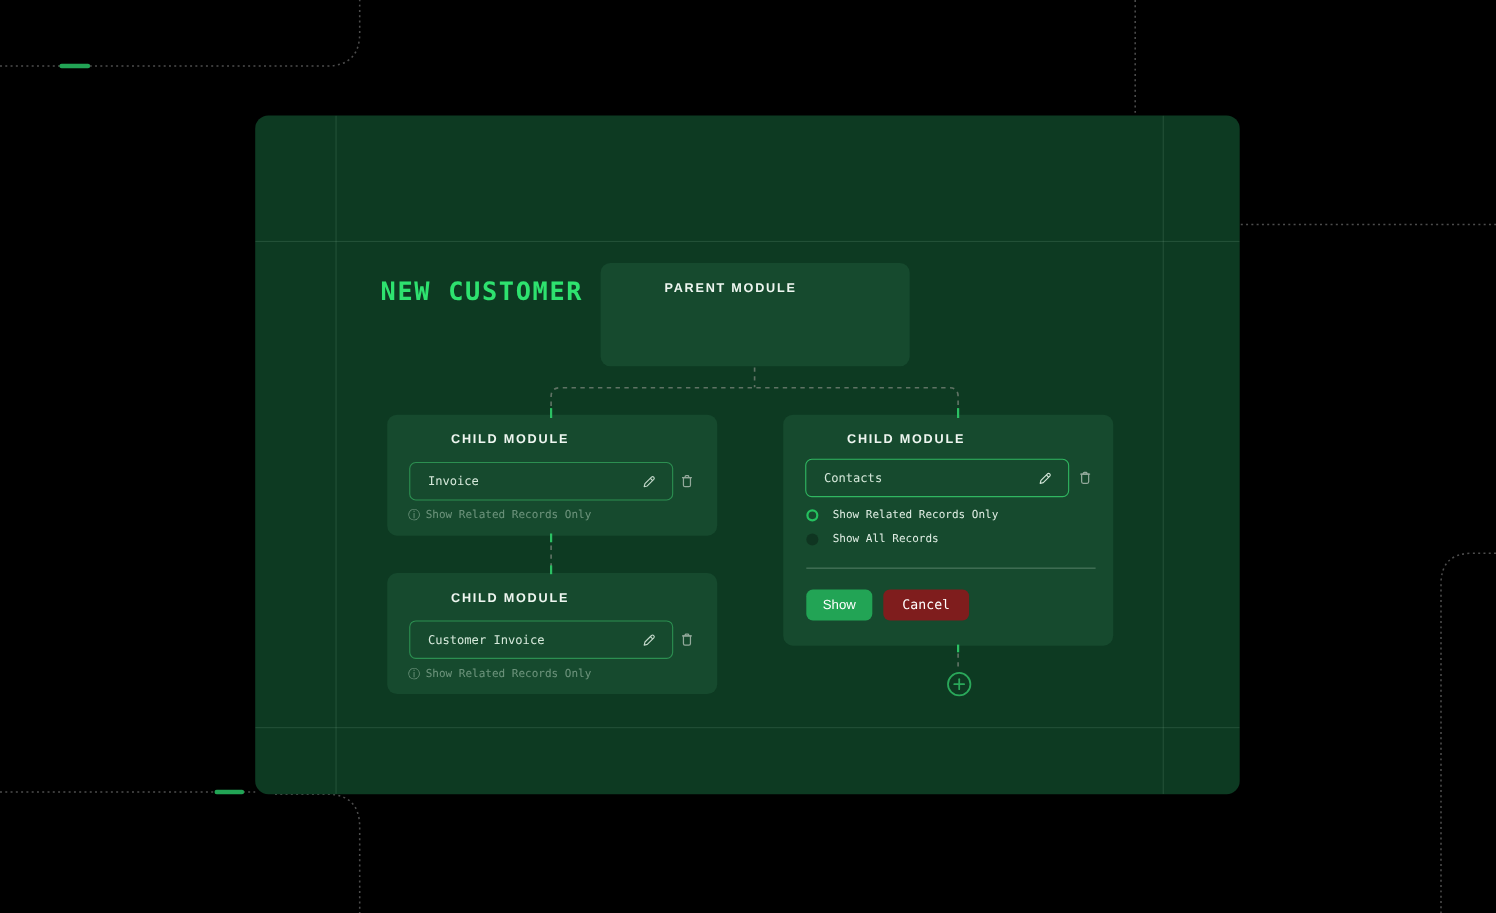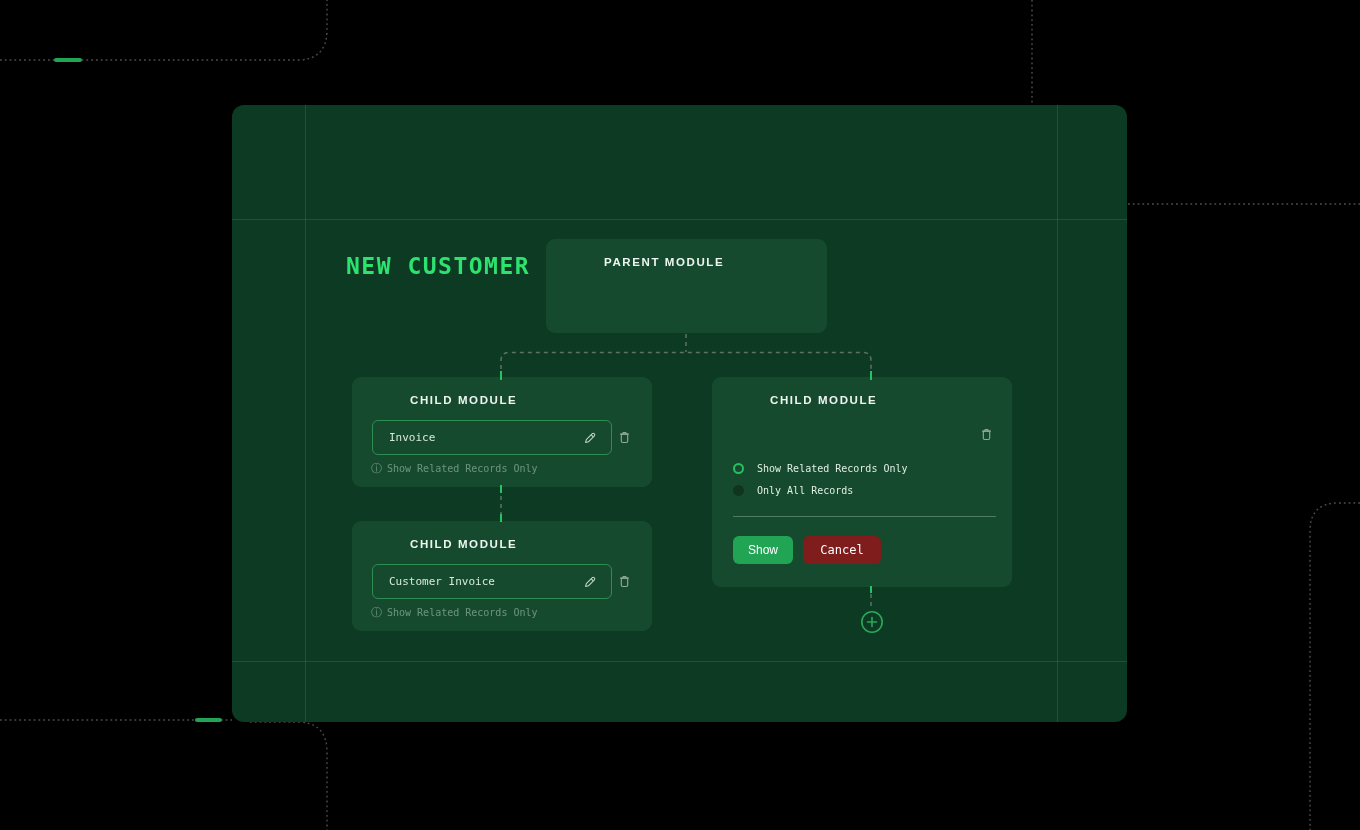--- a/index.html
+++ b/index.html
@@ -178,35 +178,44 @@
       </svg>
     </button>
     <div class="card-note">
       <span class="info-glyph">ⓘ</span>
       <span>Show Related Records Only</span>
     </div>
   </div>
 
   <div class="card editor-card">
     <div class="card-label">CHILD MODULE</div>
+    <div class="module-input">
+      <span class="value">Contacts</span>
+      <button class="icon-btn pencil-btn">
+        <svg width="14" height="14" viewBox="0 0 16 16" fill="none" stroke="#d2e4d7" stroke-width="1.2" stroke-linejoin="round">
+          <path d="M10.6 3.1 a1.7 1.7 0 0 1 2.4 2.4 L6.2 12.3 L3 13.1 L3.8 9.9 Z"></path>
+          <path d="M9.4 4.3 L11.8 6.7"></path>
+        </svg>
+      </button>
+    </div>
     <button class="icon-btn trash-btn">
       <svg width="15" height="15" viewBox="0 0 16 16" fill="none" stroke="#93a99b" stroke-width="1.2" stroke-linejoin="round">
         <path d="M3.2 4.4 H12.8"></path>
         <path d="M6.3 4.2 V3.4 Q6.3 2.6 7.1 2.6 H8.9 Q9.7 2.6 9.7 3.4 V4.2"></path>
         <path d="M4.6 4.4 V11.8 Q4.6 13.3 6.1 13.3 H9.9 Q11.4 13.3 11.4 11.8 V4.4 Z"></path>
       </svg>
     </button>
 
     <div class="radio-row radio-row-1">
       <span class="radio-dot radio-selected"></span>
       <span class="radio-label">Show Related Records Only</span>
     </div>
     <div class="radio-row radio-row-2">
       <span class="radio-dot radio-unselected"></span>
-      <span class="radio-label">Only All Records</span>
+      <span class="radio-label">Show All Records</span>
     </div>
 
     <div class="editor-divider"></div>
 
     <button class="btn save-btn">Show</button>
     <button class="btn cancel-btn">Cancel</button>
   </div>
 
   <button class="add-node-btn">
     <svg width="24" height="24" viewBox="0 0 24 24" fill="none" stroke="#2aa85a" stroke-width="1.6" stroke-linecap="round">

